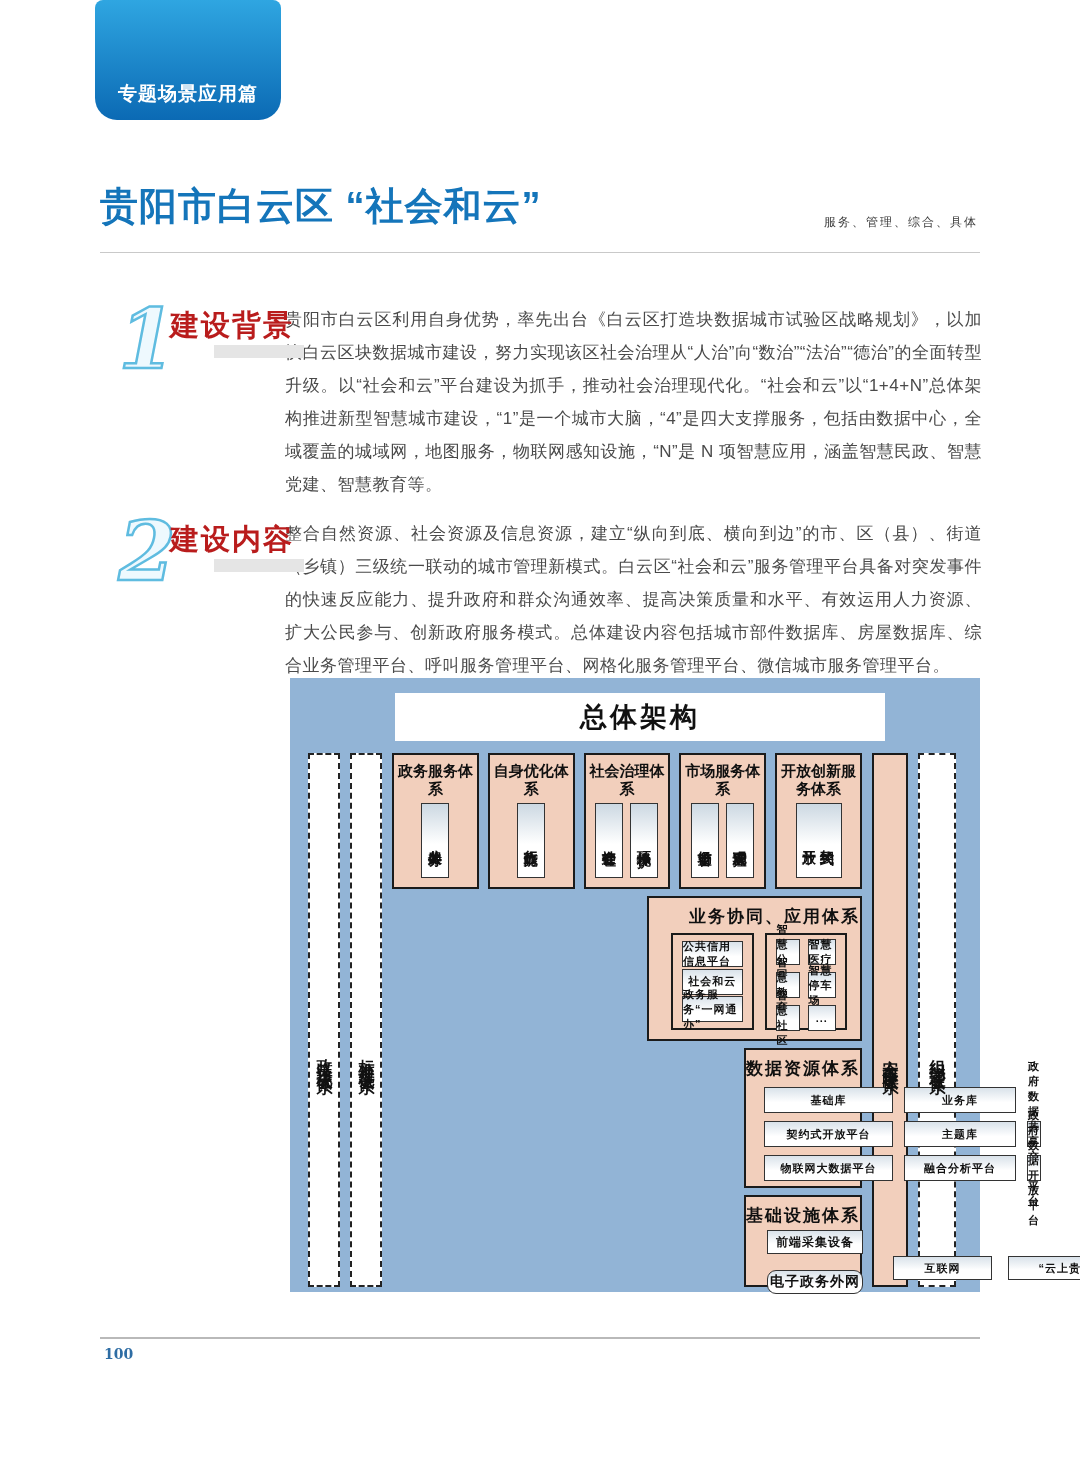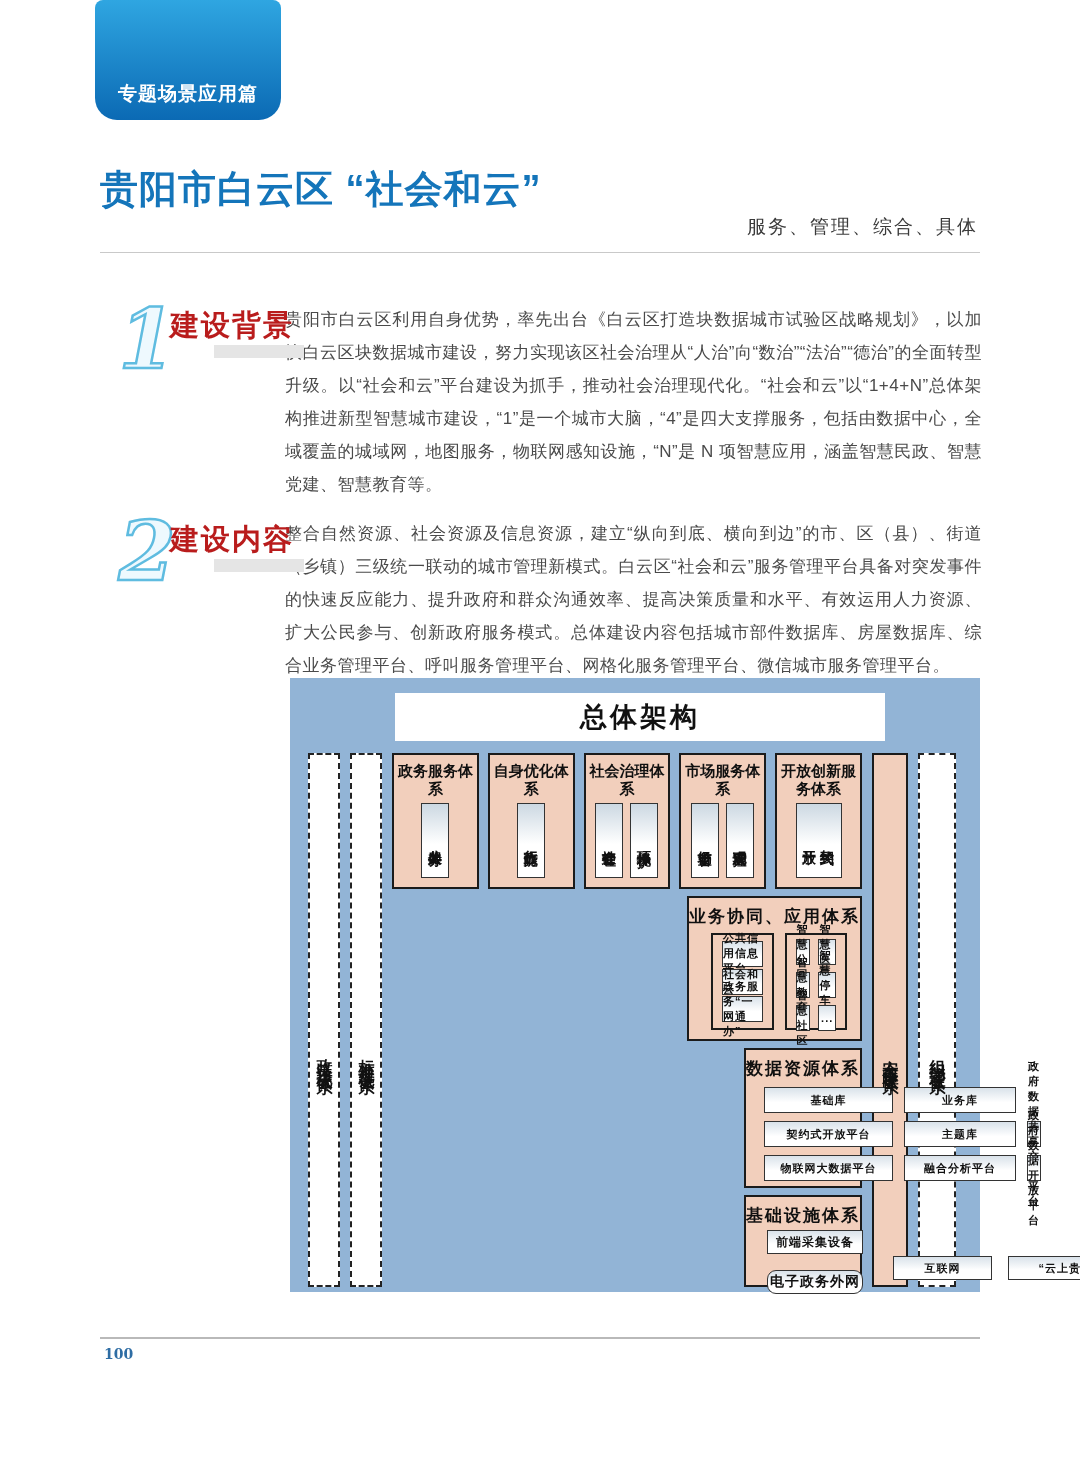--- a/index.html
+++ b/index.html
@@ -14,26 +14,26 @@
   .badge {
     position:absolute; left:95px; top:0; width:186px; height:120px;
     background:linear-gradient(180deg,#2fa6e1 0%,#0b6ab4 100%);
     border-radius:8px 8px 22px 22px;
     display:flex; align-items:flex-end; justify-content:center;
     padding-bottom:13px;
   }
   .badge span { color:#fff; font-weight:bold; font-size:19px; letter-spacing:1px; }
 
   .page-title {
-    position:absolute; left:100px; top:164px;
+    position:absolute; left:100px; top:181px;
     font-size:38px; font-weight:bold; color:#1475ba; letter-spacing:1px;
   }
   .page-subtitle {
     position:absolute; right:102px; top:214px;
-    font-size:19px; color:#3a3a3a; letter-spacing:2px;
+    font-size:12px; color:#3a3a3a; letter-spacing:2px;
   }
   .title-divider {
     position:absolute; left:100px; top:252px; width:880px; height:0;
     border-top:1px solid #c9c9c9;
   }
 
   
   .sec-num {
     position:absolute; width:70px; text-align:center;
     font-family:"DejaVu Serif","Liberation Serif",serif;
@@ -119,21 +119,21 @@
     padding-top:7px; letter-spacing:2px;
   }
   .hcell {
     background:linear-gradient(180deg,#d9e2ea 0%,#ffffff 60%);
     border:1px solid #333; color:#111;
     font-size:11px; font-weight:bold;
     display:flex; align-items:center; justify-content:center;
     height:26px; letter-spacing:1px;
   }
 
-  .biz { height:145px; }
+  .biz { height:145px;padding-left:40px; }
   .biz-content {
     position:absolute; left:22px; right:13px; top:35px; bottom:9px;
     display:flex; gap:11px;
   }
   .biz-sub {
     background:#f2cfbc; border:2px solid #1b1b1b;
     display:flex; flex-direction:column; justify-content:space-evenly;
     padding:4px 9px; flex:1;
   }
   .biz-sub.grid2 {

